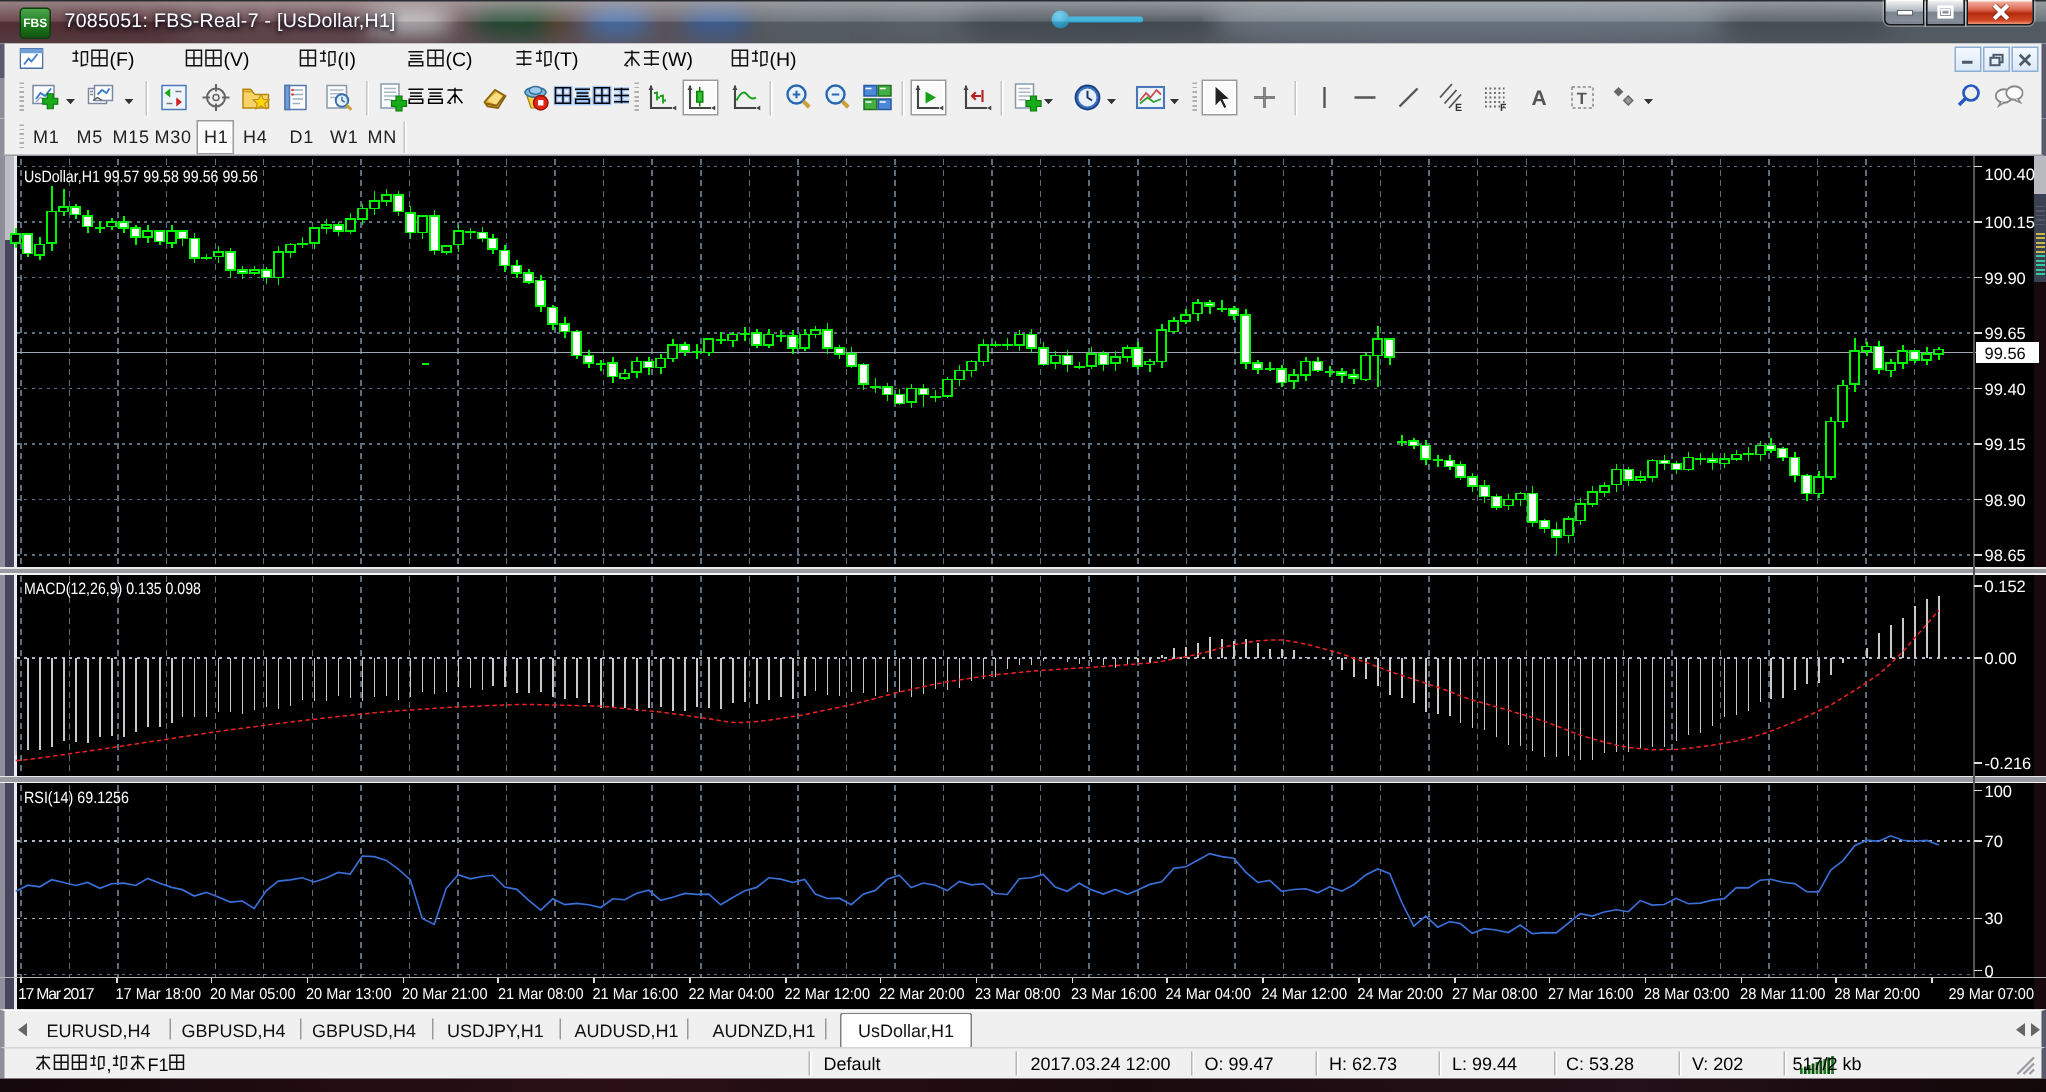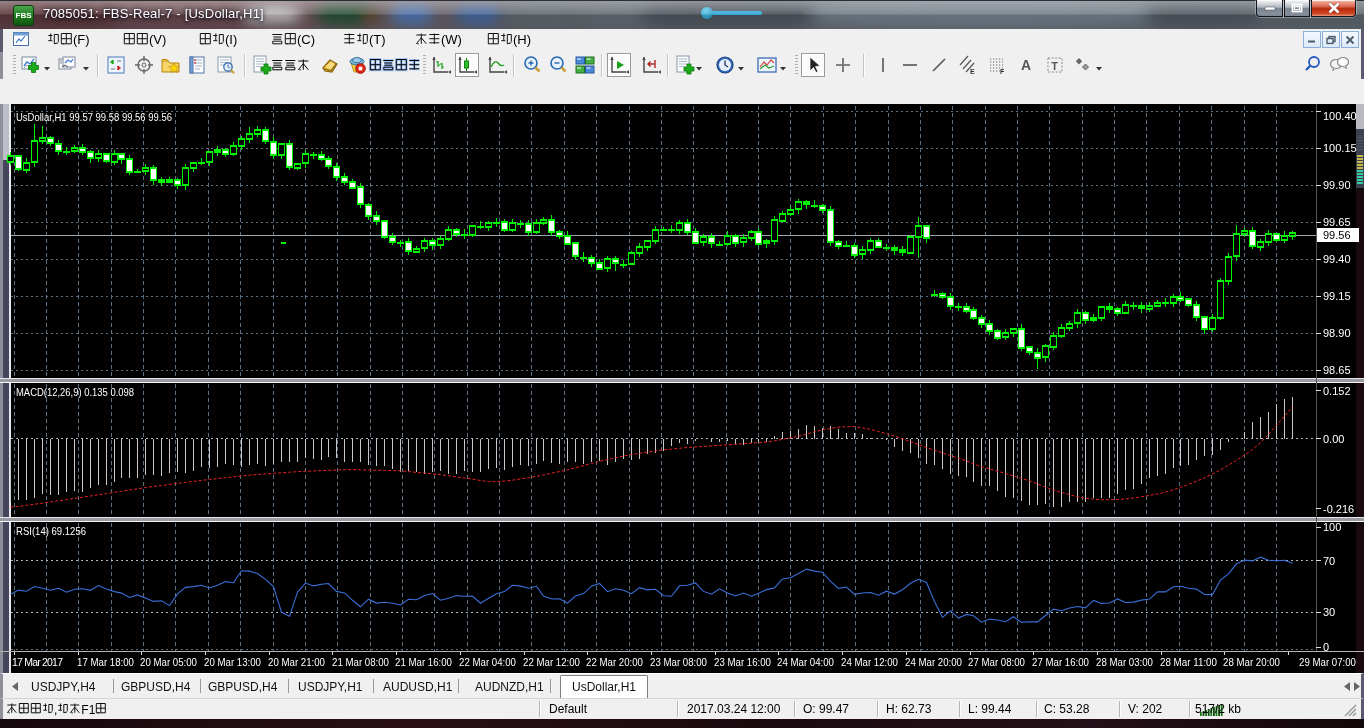--- a/index.html
+++ b/index.html
@@ -340,20 +340,34 @@
       <span class="ti" style="left:1300px;top:3px"><svg width="20" height="20" viewBox="0 0 20 20">
           <circle cx="11" cy="7" r="5" fill="none" stroke="#2858c0" stroke-width="1.8"></circle>
           <path d="M7.5 10.5 l-4.5 4.5" stroke="#2858c0" stroke-width="2.4"></path>
         </svg></span>
       <span class="ti" style="left:1326px;top:3px"><svg width="20" height="20" viewBox="0 0 20 20">
           <ellipse cx="7" cy="9" rx="5.5" ry="4.5" fill="#f4f4f4" stroke="#888" stroke-width="1.2"></ellipse>
           <path d="M5 12.6 l-1.5 3 3.5-2.2" fill="#f4f4f4" stroke="#888"></path>
           <ellipse cx="14" cy="7" rx="5.5" ry="4.5" fill="#fdfdfd" stroke="#888" stroke-width="1.2"></ellipse>
           <path d="M16 10.6 l2 2.8 -3.8-1.6" fill="#fdfdfd" stroke="#888"></path>
         </svg></span>
+    </div>
+    <div id="tfbar">
+      <span class="thandle" style="left:10px;top:4px;height:17px"></span>
+      <span class="selbox" style="left:128px;top:1px;width:25px;height:23px"></span>
+      <span class="tf" style="left:19px">M1</span>
+      <span class="tf" style="left:48px">M5</span>
+      <span class="tf" style="left:72px">M15</span>
+      <span class="tf" style="left:100px">M30</span>
+      <span class="tf" style="left:133px">H1</span>
+      <span class="tf" style="left:159px">H4</span>
+      <span class="tf" style="left:190px">D1</span>
+      <span class="tf" style="left:217px">W1</span>
+      <span class="tf" style="left:242px">MN</span>
+      <span class="tsep" style="left:266px;top:2px;height:21px"></span>
     </div>
     <div id="chart"><svg id="chartsvg" width="1364" height="569" viewBox="0 0 1364 569" shape-rendering="crispEdges">
 <rect x="0" y="0" width="10" height="569" fill="#45455b"></rect>
 <rect x="0" y="0" width="10" height="56" fill="#bdbdc6"></rect>
 <rect x="0" y="0" width="3" height="569" fill="#8f8f9c"></rect>
 <rect x="9" y="0" width="2" height="569" fill="#e9e9ef"></rect>
 <rect x="11" y="0" width="1345" height="569" fill="#000"></rect>
 <rect x="1356" y="0" width="8" height="569" fill="#17090d"></rect>
 <rect x="1356" y="0" width="8" height="25" fill="#b9b9c1"></rect>
 <rect x="1356" y="25" width="8" height="59" fill="#3a4150"></rect>
@@ -757,39 +771,39 @@
 <text x="1323" y="460.7" class="wlab">70</text>
 <line x1="1316" y1="508.3" x2="1321" y2="508.3" stroke="#ddd"></line>
 <text x="1323" y="512.3" class="wlab">30</text>
 <line x1="1316" y1="543.0" x2="1321" y2="543.0" stroke="#ddd"></line>
 <text x="1323" y="547.0" class="wlab">0</text>
 </svg></div>
     <div id="tabs">
       <svg width="8" height="9" style="position:absolute;left:8px;top:8px">
         <path d="M7 0 L1 4.5 L7 9 z" fill="#666"></path>
       </svg>
-      <span class="tb" style="left:28px">USDJPY,H4</span>
+      <span class="tb" style="left:28px">EURUSD,H4</span>
       <span class="tb" style="left:118px">GBPUSD,H4</span>
       <span class="tb" style="left:205px">GBPUSD,H4</span>
       <span class="tb" style="left:295px">USDJPY,H1</span>
       <span class="tb" style="left:380px">AUDUSD,H1</span>
       <span class="tb" style="left:472px">AUDNZD,H1</span>
       <span class="tsp" style="left:110px"></span>
       <span class="tsp" style="left:197px"></span>
       <span class="tsp" style="left:285px"></span>
       <span class="tsp" style="left:370px"></span>
       <span class="tsp" style="left:455px"></span>
       <span class="tsp" style="left:547px"></span>
       <div id="activetab">UsDollar,H1</div>
       <svg width="18" height="9" style="position:absolute;left:1340px;top:8px">
         <path d="M7 0 L1 4.5 L7 9 z M11 0 L17 4.5 L11 9 z" fill="#666"></path>
       </svg>
     </div>
     <div id="status">
-      <span class="st" style="left:3px"><svg width="48" height="14" viewBox="0 0 48 14" style="vertical-align:-2px">
+      <span class="st" style="left:20px"><svg width="48" height="14" viewBox="0 0 48 14" style="vertical-align:-2px">
           <path d="M1.3 3.0 H10.3 M5.8 1.5 V10.8 M5.8 5.2 L1.3 10.8 M5.8 5.2 L10.3 10.8 M2.3 10.8 L3.8 10.8 M13.3 1.5 H22.3 V10.8 H13.3 Z M13.3 6.2 H22.3 M17.8 1.5 V10.8 M14.3 10.8 L15.8 10.8 M25.3 1.5 H34.3 V10.8 H25.3 Z M29.8 1.5 V10.8 M25.3 6.2 H34.3 M37.3 3.5 H40.8 M39.5 1.5 V8.2 M37.3 8.2 H40.8 M42.8 2.5 H46.3 V8.8 M42.8 2.5 V10.8 L46.3 9.8" fill="none" stroke="#111" stroke-width="1.0"></path>
         </svg>,<svg width="24" height="14" viewBox="0 0 24 14" style="vertical-align:-2px">
           <path d="M1.3 3.5 H4.8 M3.6 1.5 V8.2 M1.3 8.2 H4.8 M6.8 2.5 H10.3 V8.8 M6.8 2.5 V10.8 L10.3 9.8 M13.3 3.0 H22.3 M17.8 1.5 V10.8 M17.8 5.2 L13.3 10.8 M17.8 5.2 L22.3 10.8 M14.3 10.8 L15.8 10.8" fill="none" stroke="#111" stroke-width="1.0"></path>
         </svg>F1<svg width="12" height="14" viewBox="0 0 12 14" style="vertical-align:-2px">
           <path d="M1.3 1.5 H10.3 V10.8 H1.3 Z M1.3 6.2 H10.3 M5.8 1.5 V10.8 M2.3 10.8 L3.8 10.8" fill="none" stroke="#111" stroke-width="1.0"></path>
         </svg></span>
       <span class="ssep" style="left:536px"></span>
       <span class="st" style="left:546px">Default</span>
       <span class="ssep" style="left:674px"></span>
       <span class="st" style="left:684px">2017.03.24 12:00</span>

